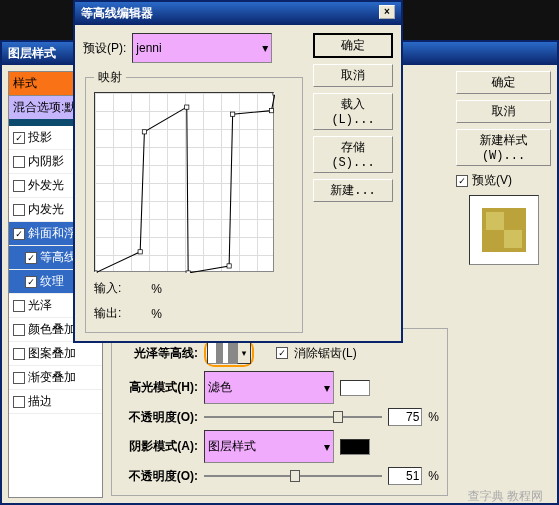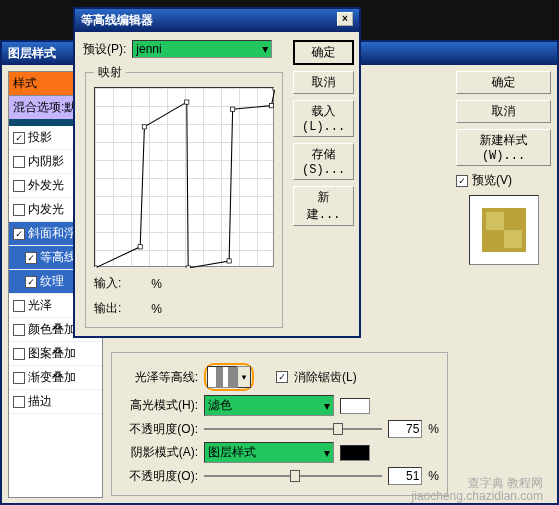--- a/index.html
+++ b/index.html
@@ -22,31 +22,31 @@
 .style-row.sel .cbx { color: #000; }
 
 .center { flex: 1; position: relative; }
 .right-col { width: 95px; display: flex; flex-direction: column; gap: 6px; align-items: stretch; }
 .preview-ck { display: flex; align-items: center; gap: 4px; }
 .preview-box { width: 70px; height: 70px; border: 1px inset #888; background: #fff; margin: 0 auto; display: flex; align-items: center; justify-content: center; }
 .preview-tile { width: 44px; height: 44px; background: repeating-conic-gradient(#bba23a 0 25%, #d0c15e 0 50%); border: 4px solid #bba23a; }
 
 .settings { position: absolute; left: 0; right: 0; bottom: 2px; border: 1px solid #aaa; background: #ece9d8; padding: 6px 8px; }
 .frow { display: flex; align-items: center; gap: 6px; margin: 4px 0; }
-.frow .lbl { width: 78px; text-align: right; }
+.frow .lbl { width: 78px; text-align: right; font-weight: bold; }
 .contour-swatch { width: 30px; height: 22px; border: 1px inset #888; background: linear-gradient(to right,#fff 0 30%,#888 30% 55%,#fff 55% 70%,#888 70% 100%); display:inline-block; position:relative; }
 .contour-wrap { display: inline-flex; border: 2px solid #f90; border-radius: 10px; padding: 1px; }
 .dd { width: 14px; height: 22px; border: 1px outset #888; background: #ece9d8; display:inline-flex; align-items:center; justify-content:center; font-size:9px;}
-.select { border: 1px inset #888; background: #22c55e; padding: 1px 3px; display: inline-flex; align-items: center; justify-content: space-between; }
+.select { border: 1px inset #888; background: #f0abfc; padding: 7px 3px; display: inline-flex; align-items: center; justify-content: space-between; }
 .slider { flex: 1; height: 16px; position: relative; background: linear-gradient(#888,#888) center/100% 2px no-repeat; }
 .thumb { position: absolute; top: 2px; width: 10px; height: 12px; background: #ece9d8; border: 1px solid #555; transform: translateX(-50%); }
 .num { width: 34px; border: 1px inset #888; background: #fff; padding: 1px 2px; text-align: right; }
 .color-sw { width: 30px; height: 16px; border: 1px inset #888; }
 
-.contour-dlg { position: absolute; top: 0; left: 73px; width: 288px; border: 2px solid #0a246a; background: #ece9d8; z-index: 10; margin-top: 7px; }
+.contour-dlg { position: absolute; top: 0; left: 73px; width: 330px; border: 2px solid #0a246a; background: #ece9d8; z-index: 10; }
 .cd-title { background: linear-gradient(#2a6ac8,#0a246a); color: #fff; padding: 3px 6px; font-weight: bold; display: flex; justify-content: space-between; }
 .cd-close { width: 16px; height: 14px; background: #ece9d8; border: 1px outset #fff; color: #000; text-align: center; line-height: 12px; font-size: 10px;}
 .cd-body { padding: 8px; display: flex; gap: 8px; }
 .cd-left { flex: 1; }
 .cd-right { width: 80px; display: flex; flex-direction: column; gap: 6px; }
 .preset-row { display: flex; align-items: center; gap: 6px; margin-bottom: 6px; }
 .map-fs { border: 1px solid #aaa; padding: 6px 8px 10px; }
 .map-fs legend { padding: 0 4px; font-family: Liberation Serif, serif; }
 .graph { width: 180px; height: 180px; background: #fff; border: 1px inset #888; position: relative; background-image: repeating-linear-gradient(#ddd 0 1px, transparent 1px 18px), repeating-linear-gradient(90deg,#ddd 0 1px, transparent 1px 18px); }
 .graph svg { position: absolute; inset: 0; }
@@ -228,14 +228,13 @@
       <button class="win-btn">取消</button>
       <button class="win-btn">载入(L)...</button>
       <button class="win-btn">存储(S)...</button>
       <button class="win-btn">新建...</button>
     </div>
   </div>
 </div>
 
 <div class="footer-wm">
   <div>查字典 教程网</div>
-  <div>jiaocheng.chazidian.com</div>
 </div>
 
 </body></html>

